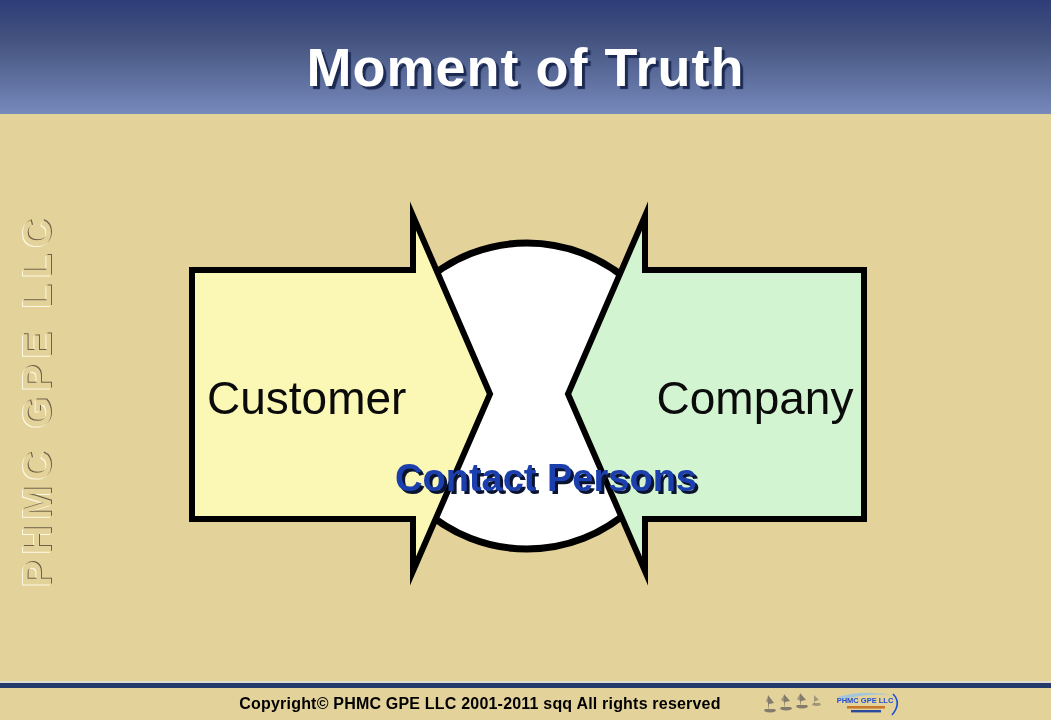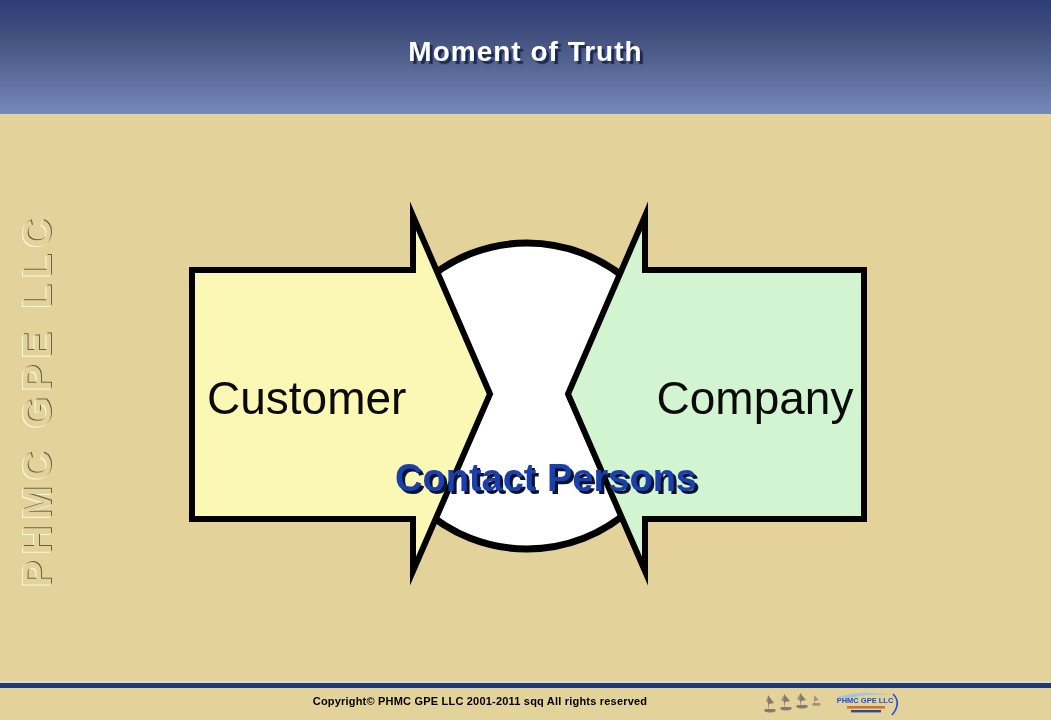--- a/index.html
+++ b/index.html
@@ -12,21 +12,21 @@
   }
   
   .header{
     position:absolute;left:0;top:0;width:1051px;height:114px;
     background:linear-gradient(to bottom,#2e3d77 0%, #44537f 35%, #7689bb 100%);
   }
   .header .title{
     position:absolute;left:0;top:36px;width:1051px;
     text-align:center;
     color:#ffffff;
-    font-size:28px;font-weight:bold;
+    font-size:54px;font-weight:bold;
     letter-spacing:1px;
     text-shadow:3px 3px 1px #1c2a52;
   }
   
   .vbrand{
     position:absolute;left:-160px;top:375px;width:400px;height:50px;
     transform:rotate(-90deg);
     text-align:center;
     font-size:40px;font-weight:bold;letter-spacing:6px;
     color:#e4d29b;
@@ -49,21 +49,21 @@
     position:absolute;left:0;top:681px;width:1051px;height:2px;
     background:#dcdcd2;
   }
   .footer-line{
     position:absolute;left:0;top:683px;width:1051px;height:5px;
     background:#24396b;
   }
   .copyright{
     position:absolute;left:0;top:695px;width:960px;
     text-align:center;
-    font-size:11px;font-weight:bold;color:#000000;
+    font-size:16px;font-weight:bold;color:#000000;
     letter-spacing:0.2px;
   }
   .ships-logo{position:absolute;left:762px;top:689px;width:64px;height:28px;}
   .phmc-logo{position:absolute;left:835px;top:691px;width:68px;height:27px;}
 </style>
 </head>
 <body>
 
 <div class="slide">
 

